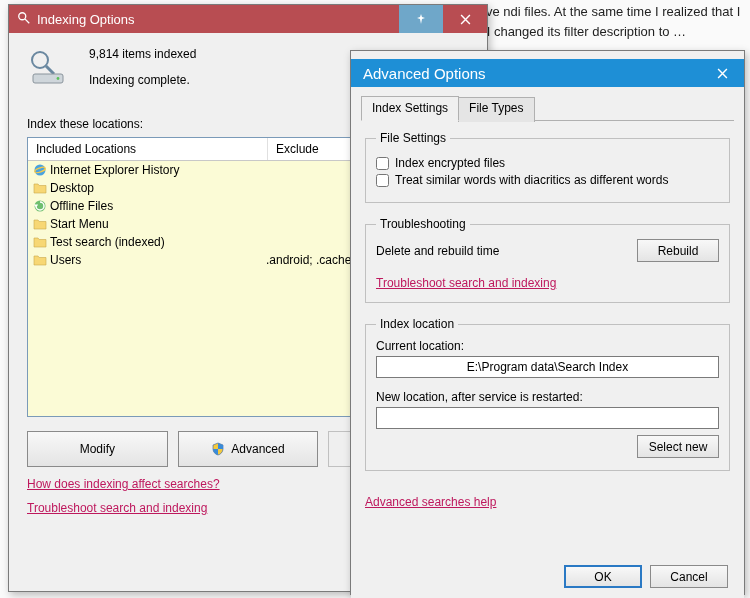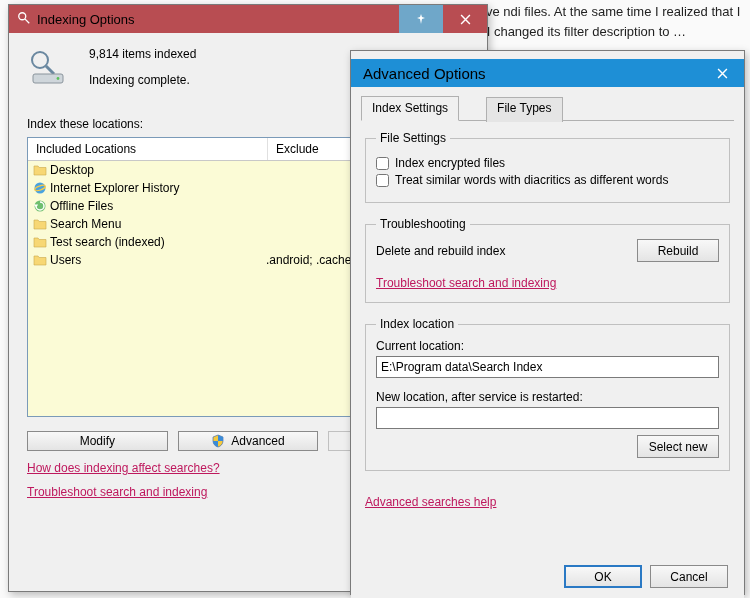--- a/index.html
+++ b/index.html
@@ -3,21 +3,21 @@
 <meta charset="utf-8">
 <style>
   * { box-sizing: border-box; font-family: "Segoe UI", Tahoma, sans-serif; font-size: 12px; }
   body { margin: 0; width: 750px; height: 598px; background: #fafafa; overflow: hidden; position: relative; }
 
   
   .bg-text { position: absolute; right: 0; top: 0; width: 300px; color: #222; font-size: 13px; line-height: 1.5; z-index: 0; padding: 2px; overflow:hidden; }
 
   
   .window { position: absolute; background: #f0f0f0; border: 1px solid #7a7a7a; box-shadow: 2px 3px 8px rgba(0,0,0,.25); }
-  .titlebar { display: flex; align-items: center; padding: 0 0 0 8px; height: 28px; color: #000000; }
+  .titlebar { display: flex; align-items: center; padding: 0 0 0 8px; height: 28px; color: #ffffff; }
   .titlebar .title { flex: 1; font-size: 13px; }
   .titlebar .tbtn { width: 44px; height: 28px; display: flex; align-items: center; justify-content: center; cursor: pointer; }
 
   
   #win-index { left: 8px; top: 4px; width: 480px; height: 588px; z-index: 1; }
   #win-index .titlebar { background: #b84d52; }
   #win-index .body { padding: 14px 18px 12px 18px; }
   .status-row { display: flex; gap: 20px; align-items: flex-start; margin-bottom: 18px; }
   .status-icon { width: 42px; height: 40px; display:flex; align-items:center; justify-content:center; }
   .status-text div { margin-bottom: 12px; }
@@ -28,41 +28,41 @@
   .loc-head div { padding: 4px 8px; border-right: 1px solid #e0e0e0; background:#fff; }
   .loc-head .col1 { width: 240px; }
   .loc-head .col2 { flex: 1; }
   .loc-body { flex:1; overflow:hidden; }
   .loc-row { display: flex; align-items: center; padding: 1px 4px; }
   .loc-row .folder-ic { width:16px; height:16px; margin-right:2px; display:flex; align-items:center; justify-content:center;}
   .loc-row .name { width: 216px; }
   .loc-row .exc { flex:1; }
 
   .btn-row { display:flex; gap:10px; margin-top: 14px; }
-  .w-btn { flex:1; height:20px; border:1px solid #8a8a8a; background:linear-gradient(#f8f8f8,#e4e4e4); display:flex; align-items:center; justify-content:center; gap:6px; cursor:pointer; }
+  .w-btn { flex:1; height:36px; border:1px solid #8a8a8a; background:linear-gradient(#f8f8f8,#e4e4e4); display:flex; align-items:center; justify-content:center; gap:6px; cursor:pointer; }
   .w-btn.disabled { color:#9e9e9e; border-color:#c0c0c0; background:#efefef; }
   .link { color:#be185d; text-decoration:underline; cursor:pointer; display:inline-block; margin-top:10px; }
 
   
   #win-adv { left: 350px; top: 50px; width: 395px; height: 545px; z-index: 2; }
   #win-adv .titlebar { background: #1e8fd6; margin-top: 8px; }
   #win-adv .body { padding: 8px 10px 10px 10px; background:#f0f0f0; height: calc(100% - 28px); display:flex; flex-direction:column; }
   .tabbar { display:flex; border-bottom:1px solid #b0b0b0; }
   .tab { padding:4px 10px 5px 10px; border:1px solid #b0b0b0; border-bottom:none; margin-right:-1px; background:#f0f0f0; position:relative; top:1px; cursor:pointer;}
   .tab.active { background:#f0f0f0; border-bottom:1px solid #f0f0f0; z-index:1;text-align:center; }
-  .tab.inactive { background:#e5e5e5; top:2px; padding-top:3px;margin-left:28px; }
+  .tab.inactive { background:#e5e5e5; top:2px; padding-top:3px; }
   .tabcontent { flex:1; padding: 10px 4px 0 4px; }
 
   fieldset { border:1px solid #c0c0c0; margin:0 0 14px 0; padding:8px 10px 12px 10px; }
   legend { padding:0 4px; }
   .chk { display:flex; align-items:center; gap:6px; margin:3px 0; }
   .chk input { width:13px; height:13px; margin:0;}
   .row-spread { display:flex; align-items:center; justify-content:space-between; margin-bottom:10px;}
   .s-btn { min-width:82px; height:23px; border:1px solid #8a8a8a; background:linear-gradient(#f8f8f8,#e4e4e4); cursor:pointer; padding:0 10px;}
-  .txt-input { width:100%; height:22px; border:1px solid #7a7a7a; padding:2px 4px; background:#fff; }
+  .txt-input { width:100%; height:22px; border:1px solid #7a7a7a; padding:2px 4px; background:#fff;text-align:center; }
   .right { display:flex; justify-content:flex-end; margin-top:6px;}
   .footer { border-top:0; padding:10px 6px 4px 6px; display:flex; justify-content:flex-end; gap:8px; }
   .footer .s-btn { min-width:78px; }
   .footer .s-btn.primary { border:2px solid #2a79c4; }
   .shield { width:14px; height:14px; }
 </style>
 </head>
 <body>
 
 <div class="bg-text">massive ndi files. At the same time I realized that I n… d I changed its filter description to …</div>
@@ -107,54 +107,54 @@
 
     <div class="loc-table">
       <div class="loc-head">
         <div class="col1">Included Locations</div>
         <div class="col2">Exclude</div>
       </div>
       <div class="loc-body" id="loc-body">
           <div class="loc-row">
             <span class="folder-ic">
               <svg width="14" height="14" viewBox="0 0 14 14">
-                <path d="M1 3 h4 l1.2 1.5 H13 V12 H1 Z" fill="#f7d774" stroke="#c9a84a" stroke-width="0.6"></path>
-              </svg>
-            </span>
-            <span class="name">Desktop</span>
-            <span class="exc"></span>
-          </div>
-          <div class="loc-row">
-            <span class="folder-ic">
-              <svg width="14" height="14" viewBox="0 0 14 14">
                 <circle cx="7" cy="7" r="5.5" fill="#4aa3df"></circle>
                 <ellipse cx="7" cy="7" rx="5.5" ry="2" fill="none" stroke="#f7c948" stroke-width="1.4" transform="rotate(-20 7 7)"></ellipse>
               </svg>
             </span>
             <span class="name">Internet Explorer History</span>
+            <span class="exc"></span>
+          </div>
+          <div class="loc-row">
+            <span class="folder-ic">
+              <svg width="14" height="14" viewBox="0 0 14 14">
+                <path d="M1 3 h4 l1.2 1.5 H13 V12 H1 Z" fill="#f7d774" stroke="#c9a84a" stroke-width="0.6"></path>
+              </svg>
+            </span>
+            <span class="name">Desktop</span>
             <span class="exc"></span>
           </div>
           <div class="loc-row">
             <span class="folder-ic">
               <svg width="14" height="14" viewBox="0 0 14 14">
                 <circle cx="7" cy="7" r="5.5" fill="#6fbf6f"></circle>
                 <path d="M7 3 A4 4 0 1 1 3 7" fill="none" stroke="#fff" stroke-width="1.5"></path>
                 <path d="M3 7 l-1.5 -1.5 M3 7 l1.5 -1.5" stroke="#fff" stroke-width="1.5"></path>
               </svg>
             </span>
             <span class="name">Offline Files</span>
             <span class="exc"></span>
           </div>
           <div class="loc-row">
             <span class="folder-ic">
               <svg width="14" height="14" viewBox="0 0 14 14">
                 <path d="M1 3 h4 l1.2 1.5 H13 V12 H1 Z" fill="#f7d774" stroke="#c9a84a" stroke-width="0.6"></path>
               </svg>
             </span>
-            <span class="name">Search Menu</span>
+            <span class="name">Start Menu</span>
             <span class="exc"></span>
           </div>
           <div class="loc-row">
             <span class="folder-ic">
               <svg width="14" height="14" viewBox="0 0 14 14">
                 <path d="M1 3 h4 l1.2 1.5 H13 V12 H1 Z" fill="#f7d774" stroke="#c9a84a" stroke-width="0.6"></path>
               </svg>
             </span>
             <span class="name">Test search (indexed)</span>
             <span class="exc"></span>
@@ -221,21 +221,21 @@
         </label>
         <label class="chk">
           <input type="checkbox" style="">
           <span>Treat similar words with diacritics as different words</span>
         </label>
       </fieldset>
 
       <fieldset>
         <legend>Troubleshooting</legend>
         <div class="row-spread">
-          <span>Delete and rebuild index</span>
+          <span>Delete and rebuild time</span>
           <button class="s-btn">Rebuild</button>
         </div>
         <a class="link" style="margin-top:4px;">Troubleshoot search and indexing</a>
       </fieldset>
 
       <fieldset>
         <legend>Index location</legend>
         <div style="margin-bottom:3px;">Current location:</div>
         <input class="txt-input" readonly="" value="E:\Program data\Search Index" style="">
         <div style="margin:12px 0 3px 0;">New location, after service is restarted:</div>

